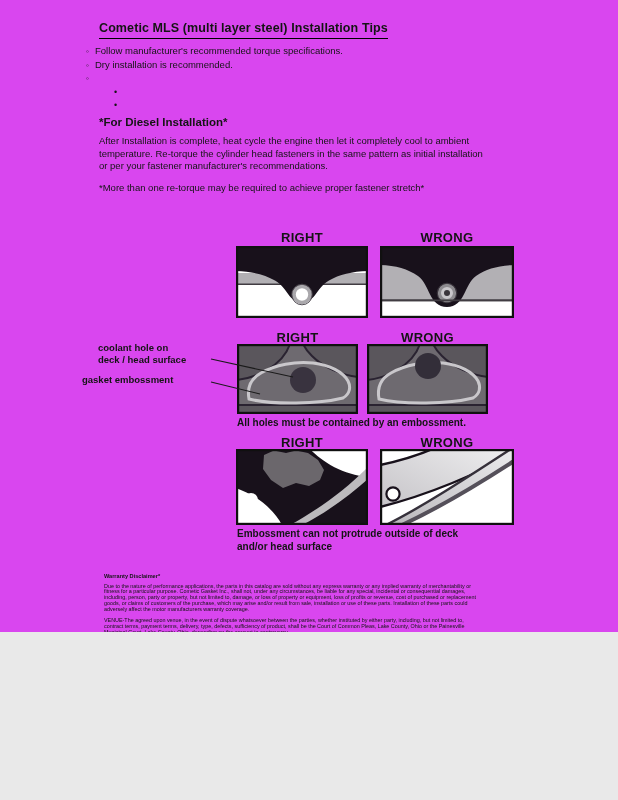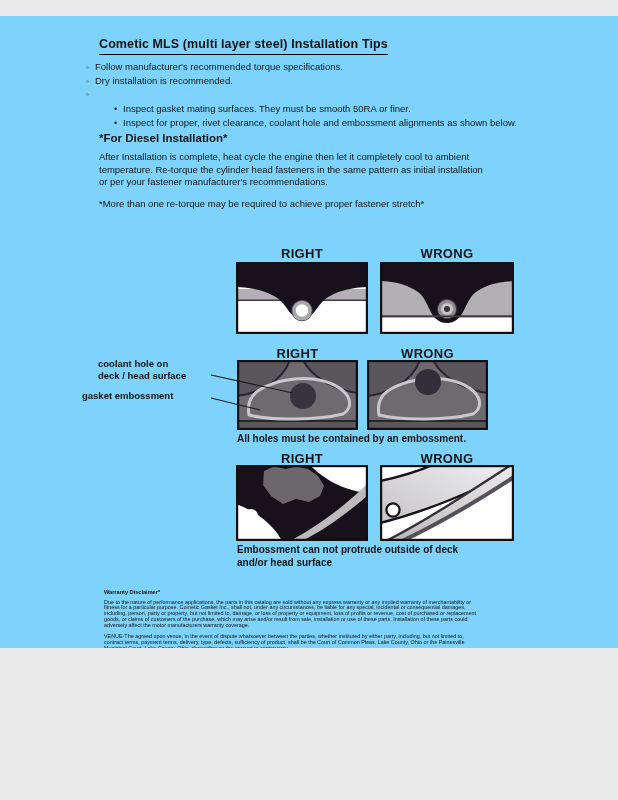--- a/index.html
+++ b/index.html
@@ -1,19 +1,19 @@
 <!DOCTYPE html>
 <html><head>
 <meta charset="utf-8">
 <style>
   html,body{margin:0;padding:0;background:#e9e9e9;}
   .page{
-    position:relative;width:618px;height:632px;background:#7dd3fc;
+    position:relative;width:618px;height:632px;background:#d946ef;
     font-family:"Liberation Sans","DejaVu Sans",sans-serif;color:#141414;
-    overflow:hidden;margin:16px auto;
+    overflow:hidden;margin:0 auto;
   }
   
   .title{
     position:absolute;left:99px;top:21px;
     font-size:12.5px;font-weight:bold;letter-spacing:.1px;
     border-bottom:1.5px solid #000;padding-bottom:2.5px;white-space:nowrap;
   }
   .bullets{position:absolute;left:86px;top:44px;font-size:9.5px;line-height:13.2px;white-space:nowrap;}
   .b{display:flex;align-items:baseline;}
   .b .mk{display:inline-block;width:9px;font-size:8px;}
@@ -51,25 +51,23 @@
       </div>
     <div class="b l1">
         <span class="mk">◦</span>
         <span>Dry installation is recommended.</span>
       </div>
     <div class="b l1">
         <span class="mk">◦</span>
       </div>
     <div class="b l2">
         <span class="mk">•</span>
-        <span>Inspect gasket mating surfaces.  They must be smooth 50RA or finer.</span>
       </div>
     <div class="b l2">
         <span class="mk">•</span>
-        <span>Inspect for proper, rivet clearance, coolant hole and embossment alignments as shown below.</span>
       </div>
   </div>
 
   <div class="diesel">
     <div class="dh">*For Diesel Installation*</div>
     <p>After Installation is complete, heat cycle the engine then let it completely cool to ambient
 temperature. Re-torque the cylinder head fasteners in the same pattern as initial installation
 or per your fastener manufacturer's recommendations.</p>
     <p>*More than one re-torque may be required to achieve proper fastener stretch*</p>
   </div>

